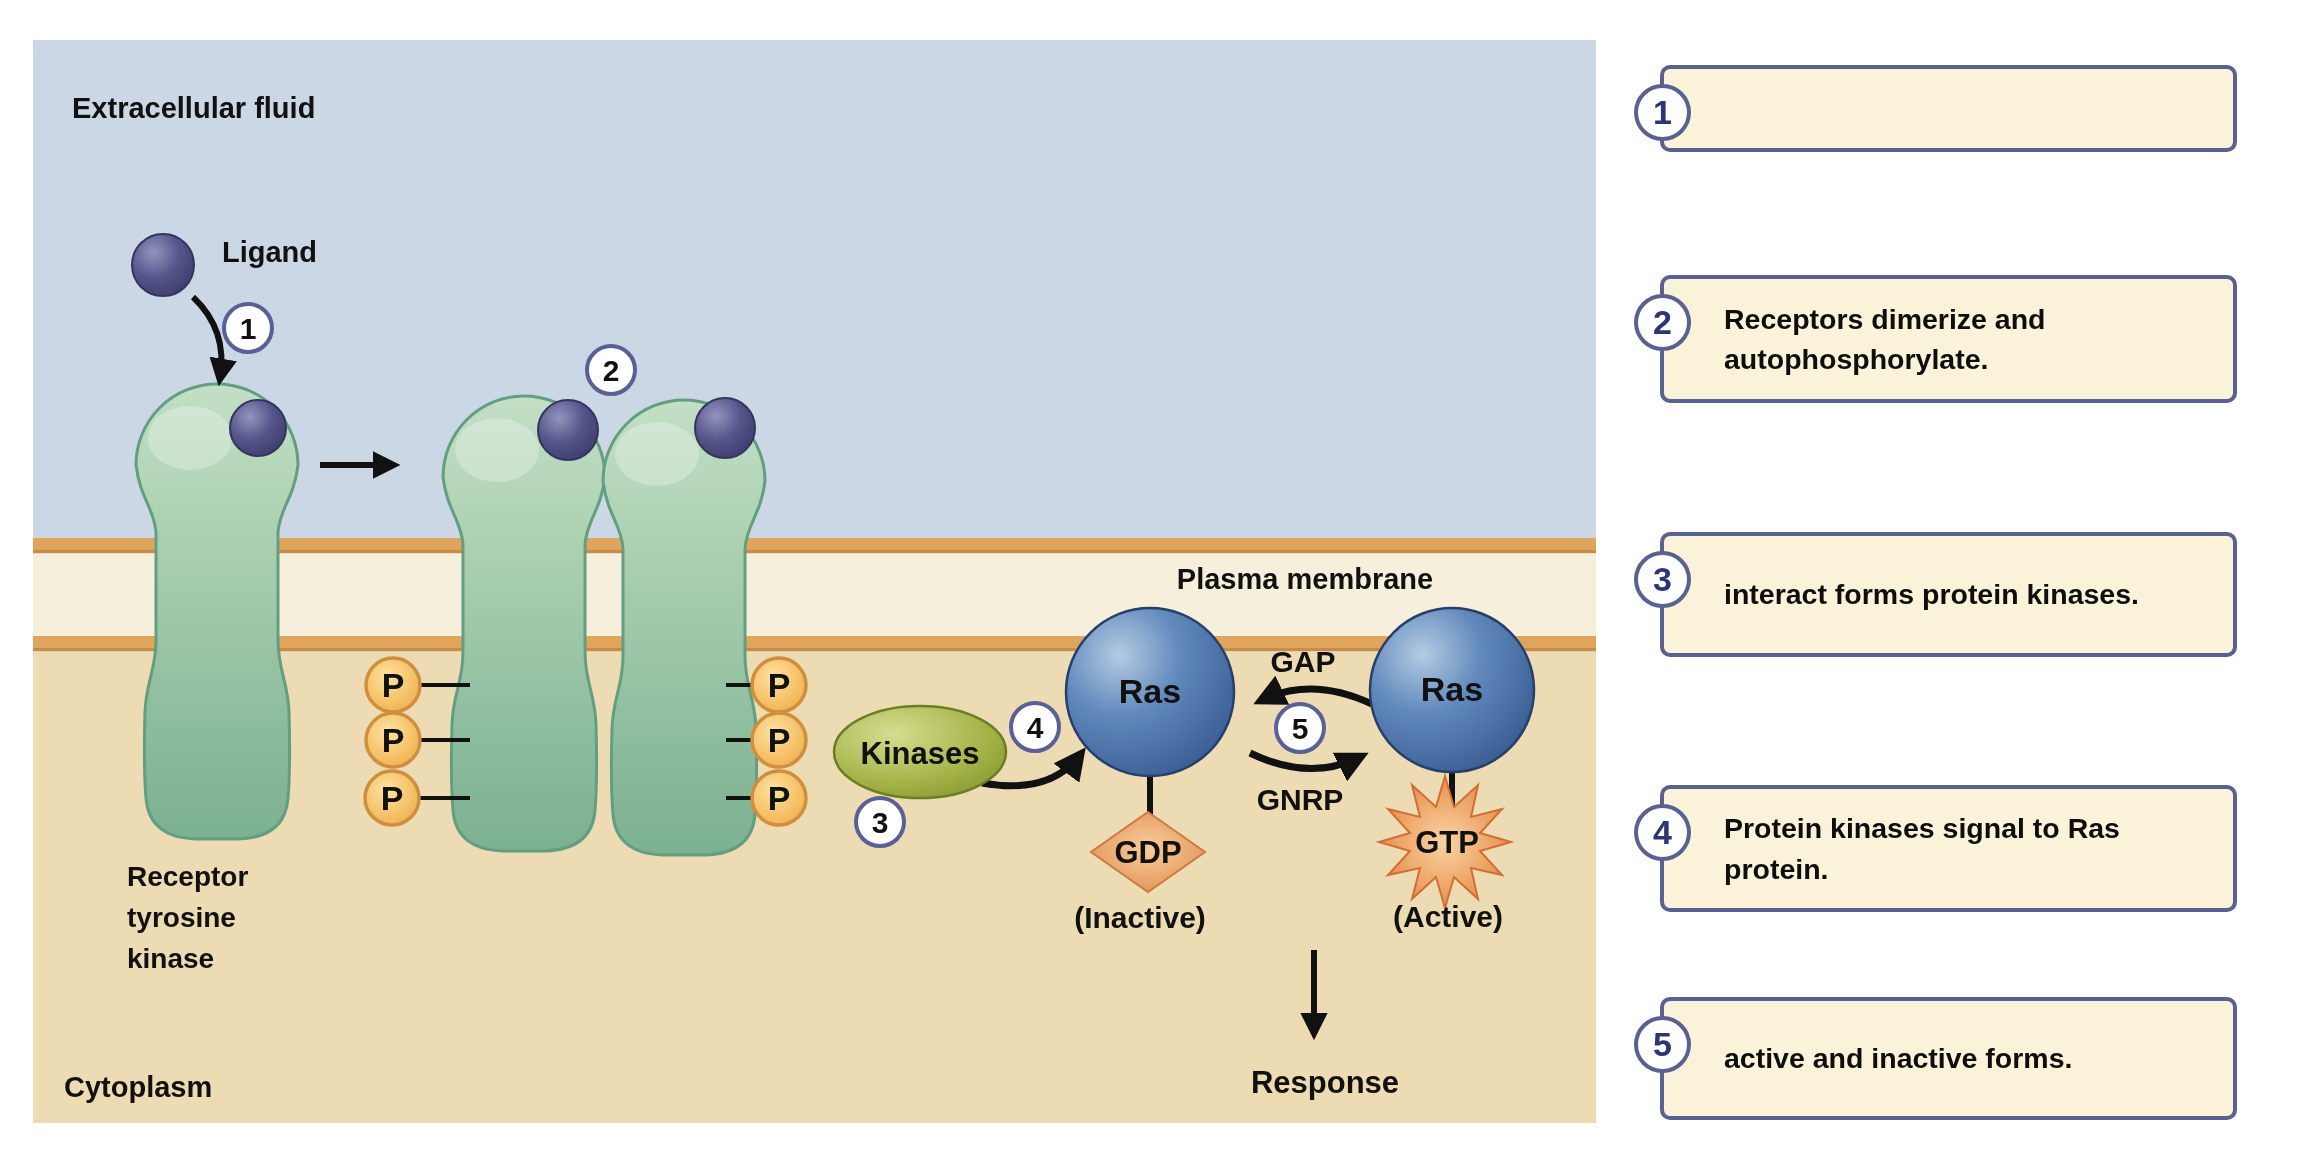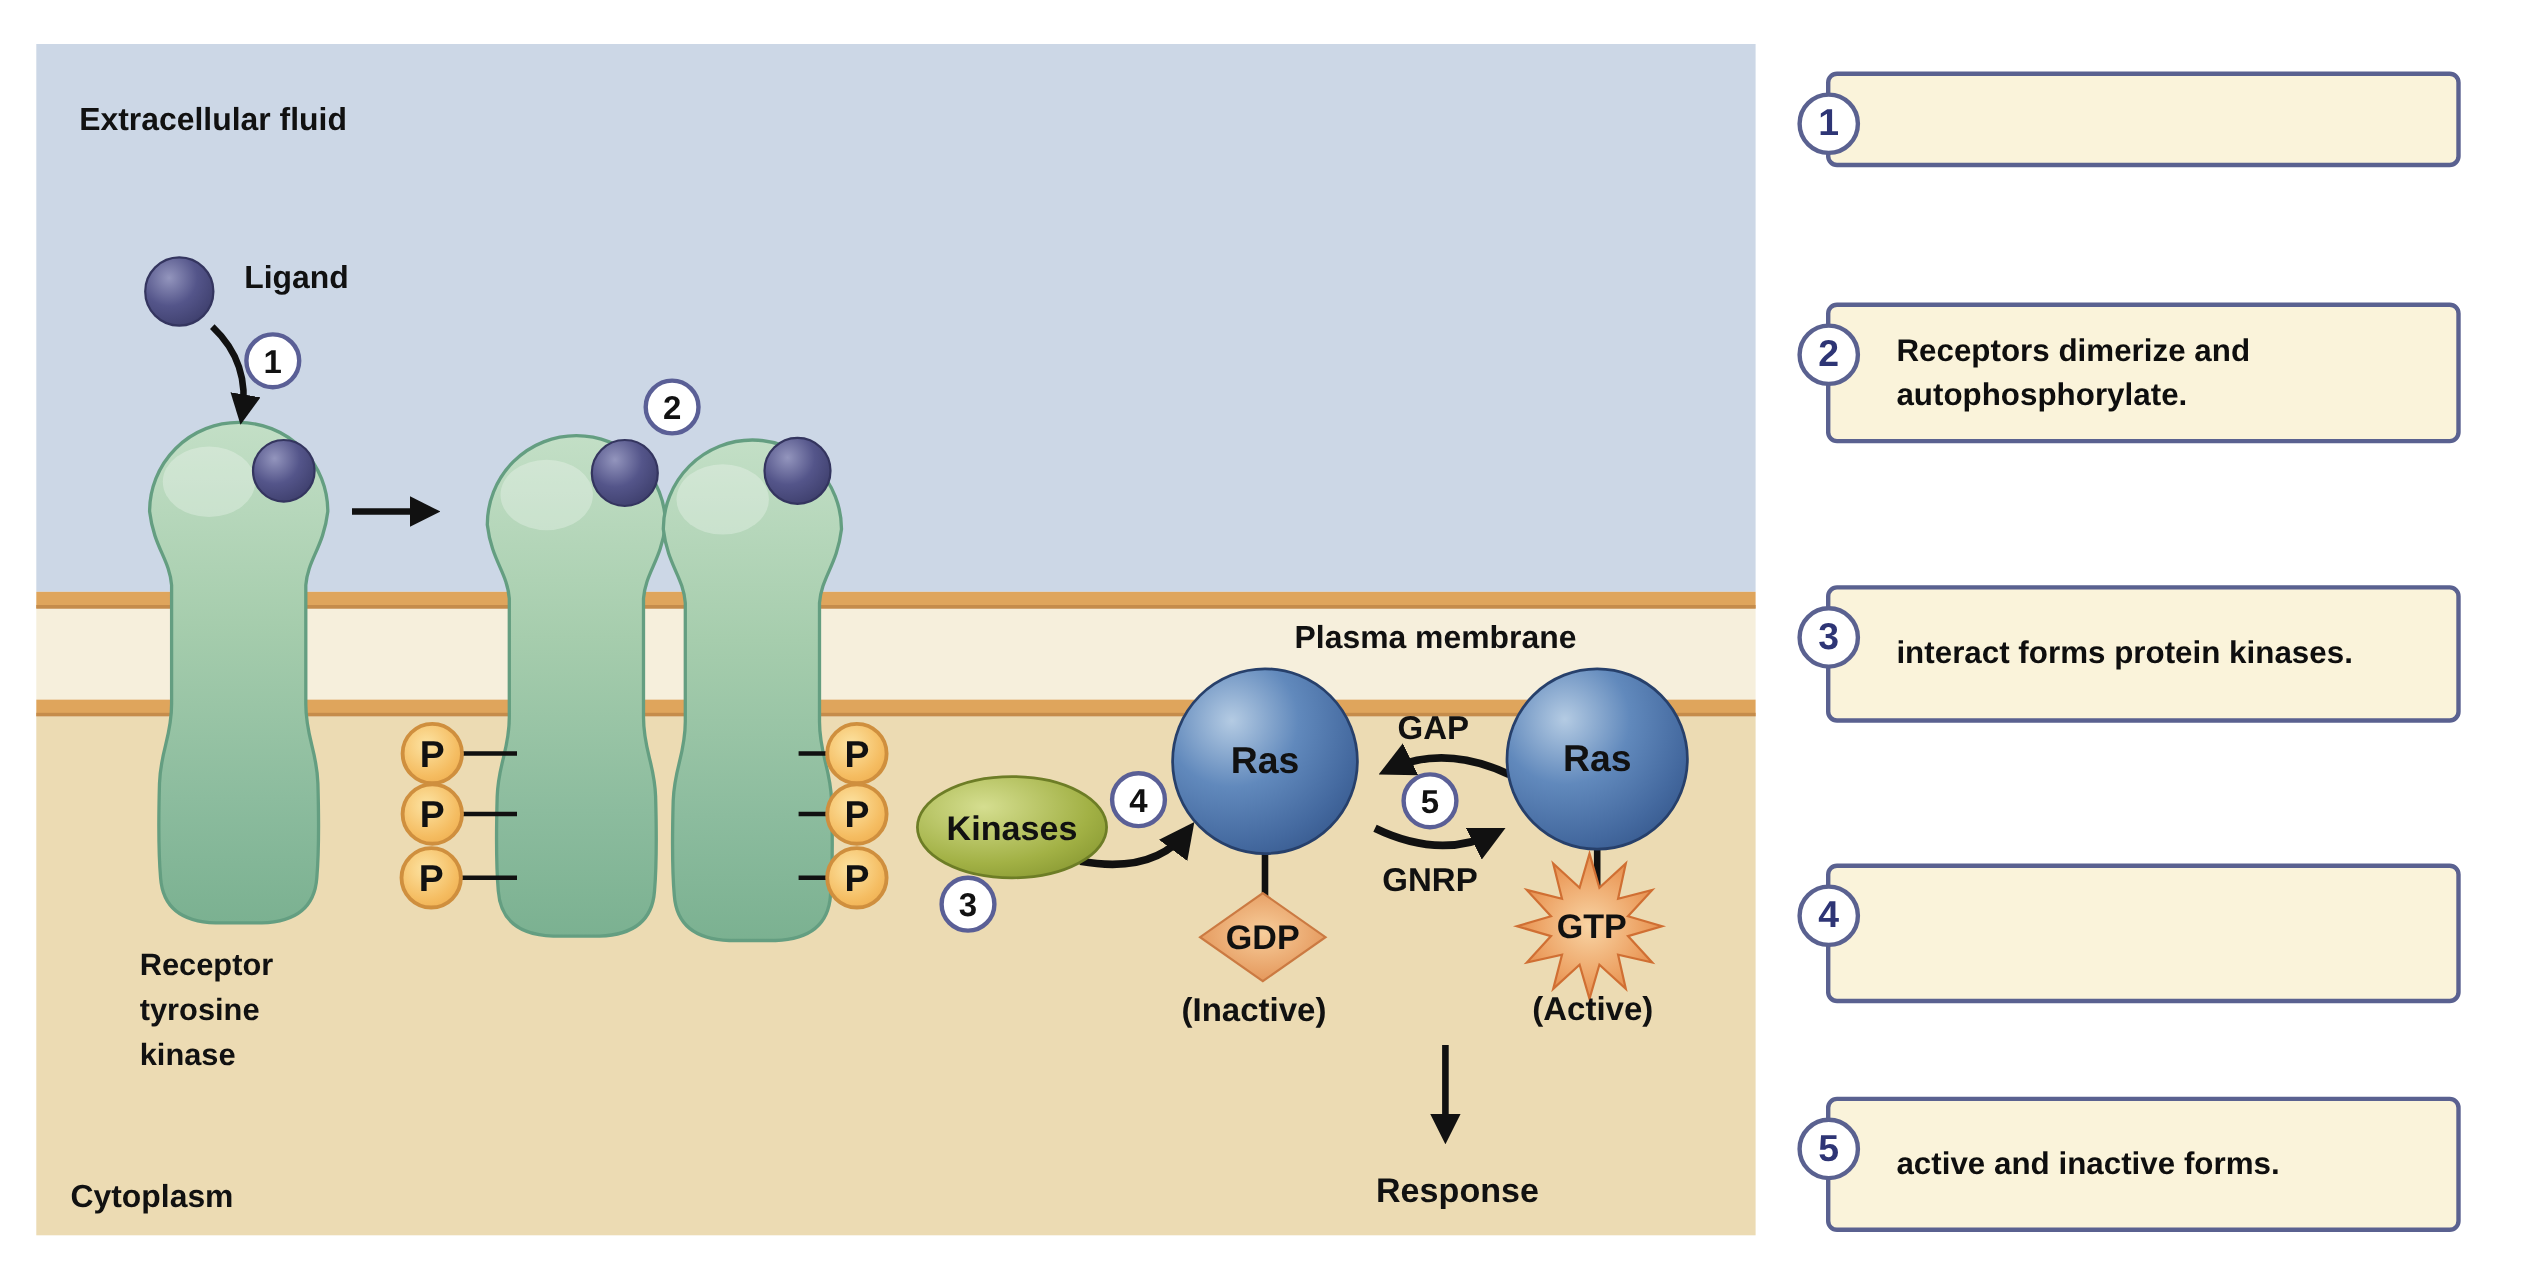--- a/index.html
+++ b/index.html
@@ -186,19 +186,21 @@
   <span class="num">2</span>
   <div>Receptors dimerize and</div>
   <div>autophosphorylate.</div>
 </div>
 <div class="callout box3">
   <span class="num">3</span>
   <div>interact forms protein kinases.</div>
 </div>
 <div class="callout box4">
   <span class="num">4</span>
+  <div>Protein kinases signal to Ras</div>
+  <div>protein.</div>
 </div>
 <div class="callout box5">
   <span class="num">5</span>
   <div>active and inactive forms.</div>
 </div>
 
 </div>
 
 </body></html>

